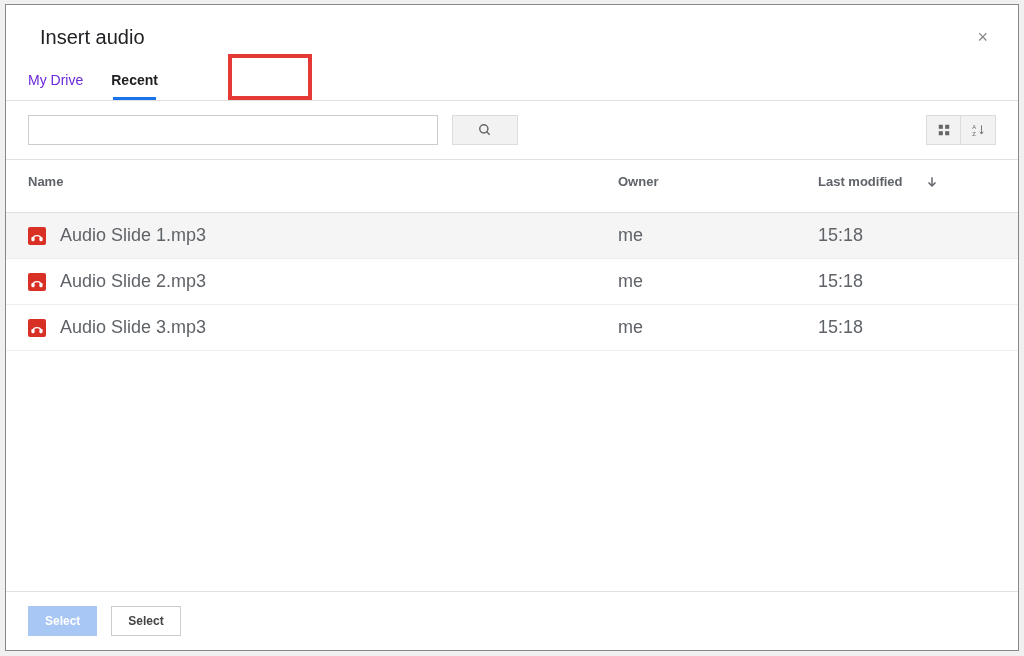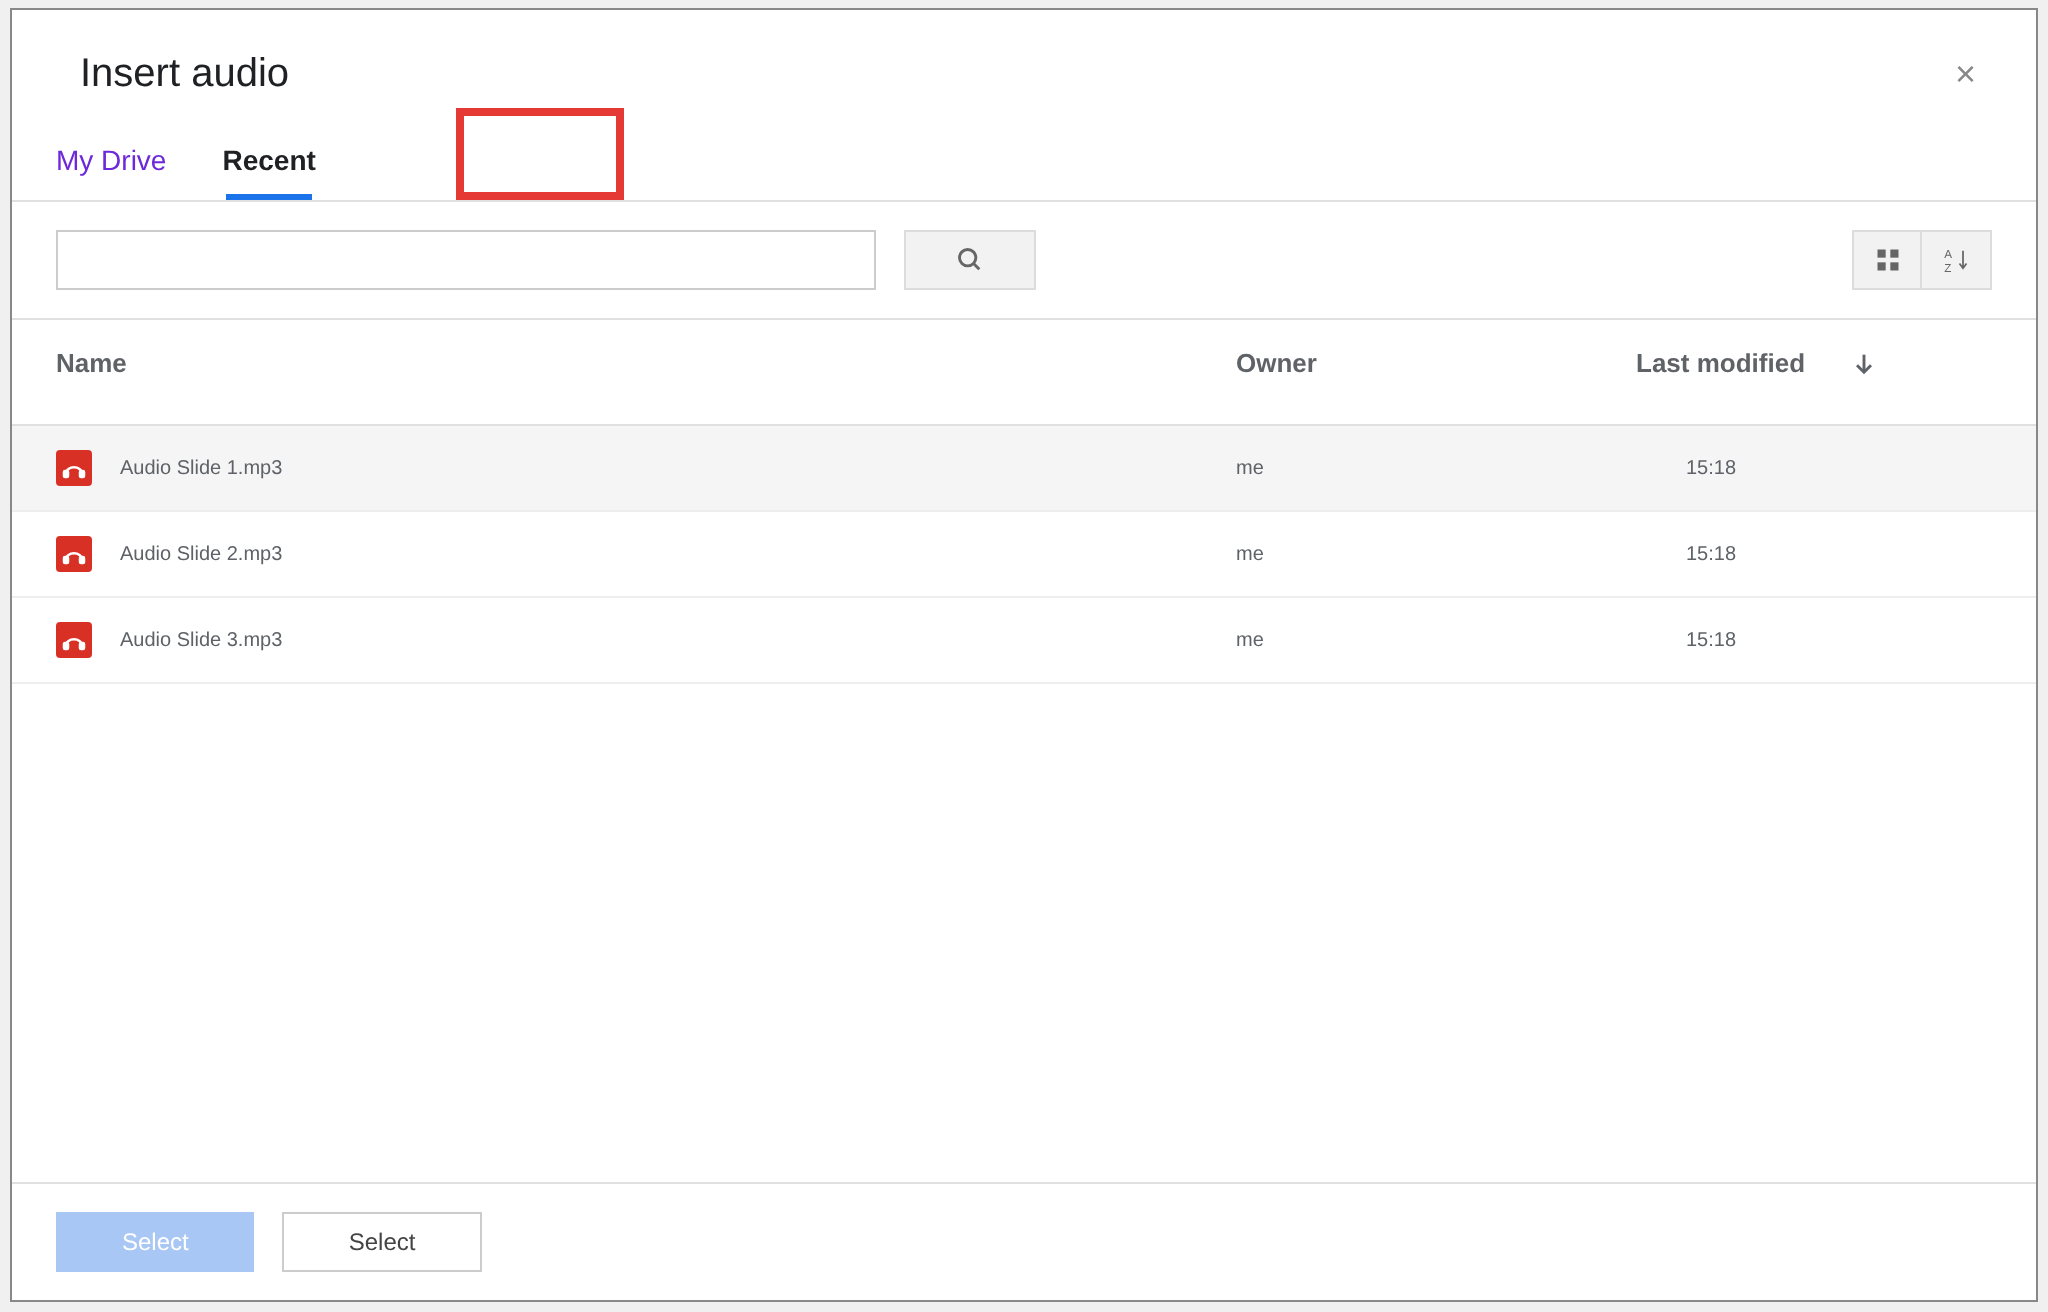--- a/index.html
+++ b/index.html
@@ -99,53 +99,53 @@
       border-bottom: 1px solid #e0e0e0;
     }
     .col-name { flex: 0 0 590px; }
     .col-owner { flex: 0 0 200px; }
     .col-modified { flex: 1; display: flex; align-items: center; gap: 22px; }
     .file-list { flex: 1; overflow-y: auto; }
     .file-row {
       display: flex;
       align-items: center;
       padding: 12px 22px;
-      font-size: 10px;
+      font-size: 18px;
       color: #5f6368;
       border-bottom: 1px solid #eee;
       cursor: pointer;
     }
     .file-row.selected { background: #f5f5f5; }
     .file-name-cell { flex: 0 0 590px; display: flex; align-items: center; gap: 14px; }
     .file-owner-cell { flex: 0 0 200px; }
-    .file-modified-cell { flex: 1; margin-left: 25px; }
+    .file-modified-cell { flex: 1; }
     .audio-icon {
       width: 18px;
       height: 18px;
       background: #d93025;
       border-radius: 2px;
       display: flex;
       align-items: center;
       justify-content: center;
       flex-shrink: 0;
     }
     .footer {
       padding: 14px 22px;
       display: flex;
       gap: 14px;
       border-top: 1px solid #e0e0e0;
     }
     .btn {
       height: 30px;
-      padding: 0 32px;
+      padding: 0 16px;
       font-size: 12px;
       border: 1px solid #ccc;
       background: #fff;
       cursor: pointer;
-      font-weight: 400;
+      font-weight: 700;
       color: #444;
     }
     .btn-primary {
       background: #a9c7f5;
       border: 1px solid #a9c7f5;
       color: #fff;
     }
     svg { display: block; }
   </style>
 </head>

